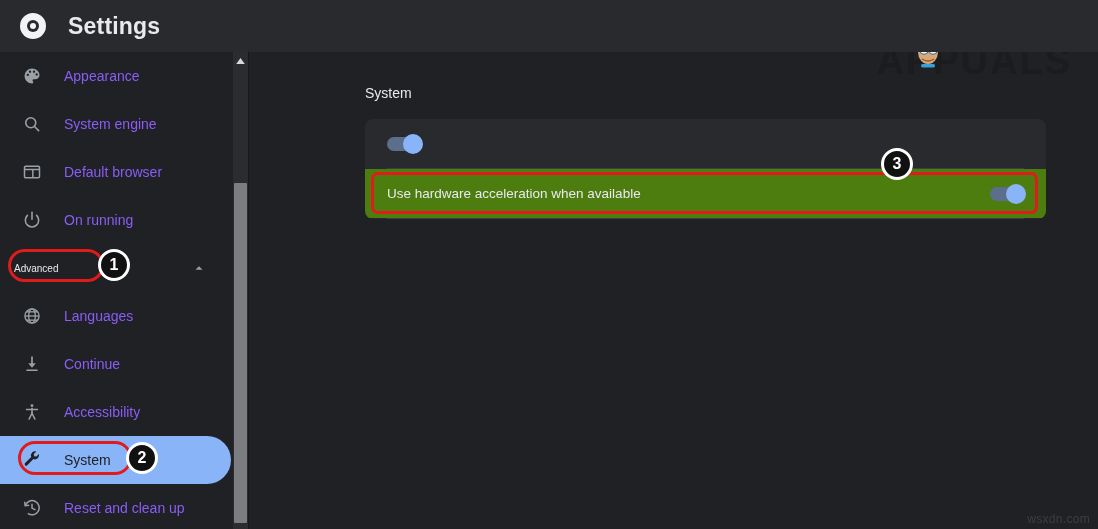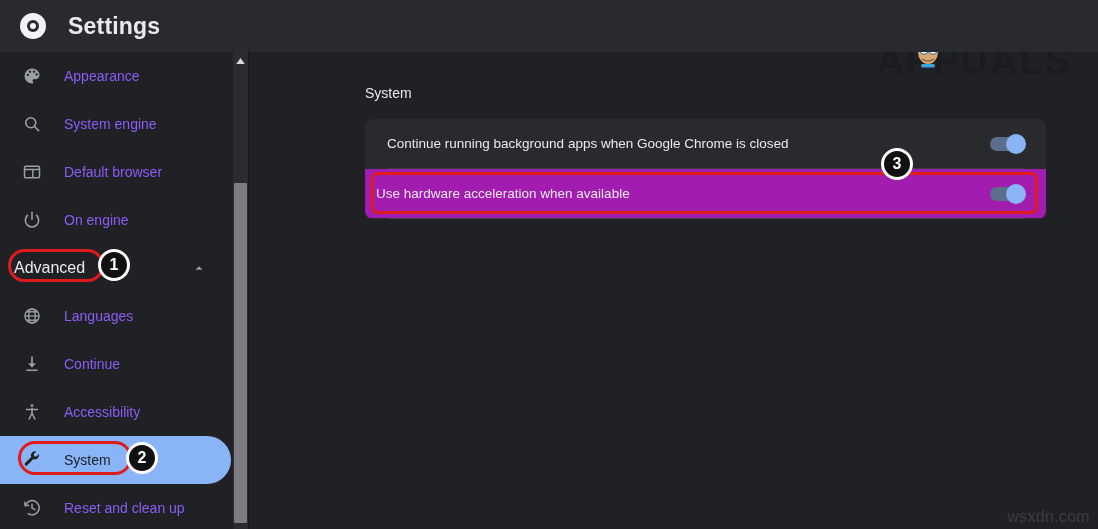--- a/index.html
+++ b/index.html
@@ -113,21 +113,21 @@
     position: absolute;
     left: 34px;
     top: -14px;
     width: 36px;
     height: 42px;
   }
   #watermark-wsxdn {
     position: absolute;
     right: 8px;
     bottom: 3px;
-    font-size: 16px;
+    font-size: 12px;
     color: #3c3e42;
     z-index: 25;
     letter-spacing: .3px;
     margin-left: 24px;
   }
 
   
   #sidebar {
     position: absolute;
     top: 52px; left: 0;
@@ -167,21 +167,21 @@
 
   #advanced-row {
     position: absolute;
     left: 0; top: 192px;
     width: 232px; height: 48px;
     display: flex;
     align-items: center;
   }
   #advanced-label {
     margin-left: 14px;
-    font-size: 16px;
+    font-size: 10px;
     color: #e8eaed;
   }
   #advanced-chevron {
     position: absolute;
     right: 26px;
     width: 14px; height: 14px;
     color: #9aa0a6;
   }
 
   
@@ -240,21 +240,21 @@
     overflow: hidden;
   }
   .setting-row {
     position: relative;
     height: 49px;
     display: flex;
     align-items: center;
     box-sizing: border-box;
     padding: 0 22px;
   }
-  .setting-row.hovered { background: #a21caf; padding-left: 11px; }
+  .setting-row.hovered { background: #4d7c0f; }
   .row-divider {
     height: 1px;
     background: #3c4043;
     margin: 0 22px;
   }
   .setting-label {
     font-size: 13.5px;
     color: #e8eaed;
     flex: 1;
     white-space: nowrap;
@@ -359,21 +359,21 @@
       <line x1="13" y1="9" x2="13" y2="19"></line>
     </svg>
     <span class="nav-label">Default browser</span>
   </div>
 
   <div class="nav-item" style="top:144px">
     <svg class="nav-icon" viewBox="0 0 24 24" fill="none" stroke="currentColor" stroke-width="1.9" stroke-linecap="round">
       <path d="M6.5 6.5a8 8 0 1011 0"></path>
         <line x1="12" y1="2.6" x2="12" y2="11"></line>
     </svg>
-    <span class="nav-label">On engine</span>
+    <span class="nav-label">On running</span>
   </div>
 
   <div id="advanced-row">
     <span id="advanced-label">Advanced</span>
     <svg id="advanced-chevron" viewBox="0 0 24 24" fill="currentColor">
       <path d="M12 9l6 6H6z"></path>
     </svg>
   </div>
 
   <div class="nav-item" style="top:240px">
@@ -432,21 +432,20 @@
   <div id="scroll-thumb"></div>
 </div>
 <div id="sidebar-divider"></div>
 
 <div id="main">
   <div id="section-title">System</div>
 
   <div id="card">
 
     <div class="setting-row">
-      <span class="setting-label">Continue running background apps when Google Chrome is closed</span>
       <span class="toggle">
           <span class="knob"></span>
         </span>
     </div>
 
     <div class="row-divider"></div>
 
     <div class="setting-row hovered">
       <span class="setting-label">Use hardware acceleration when available</span>
       <span class="toggle">

